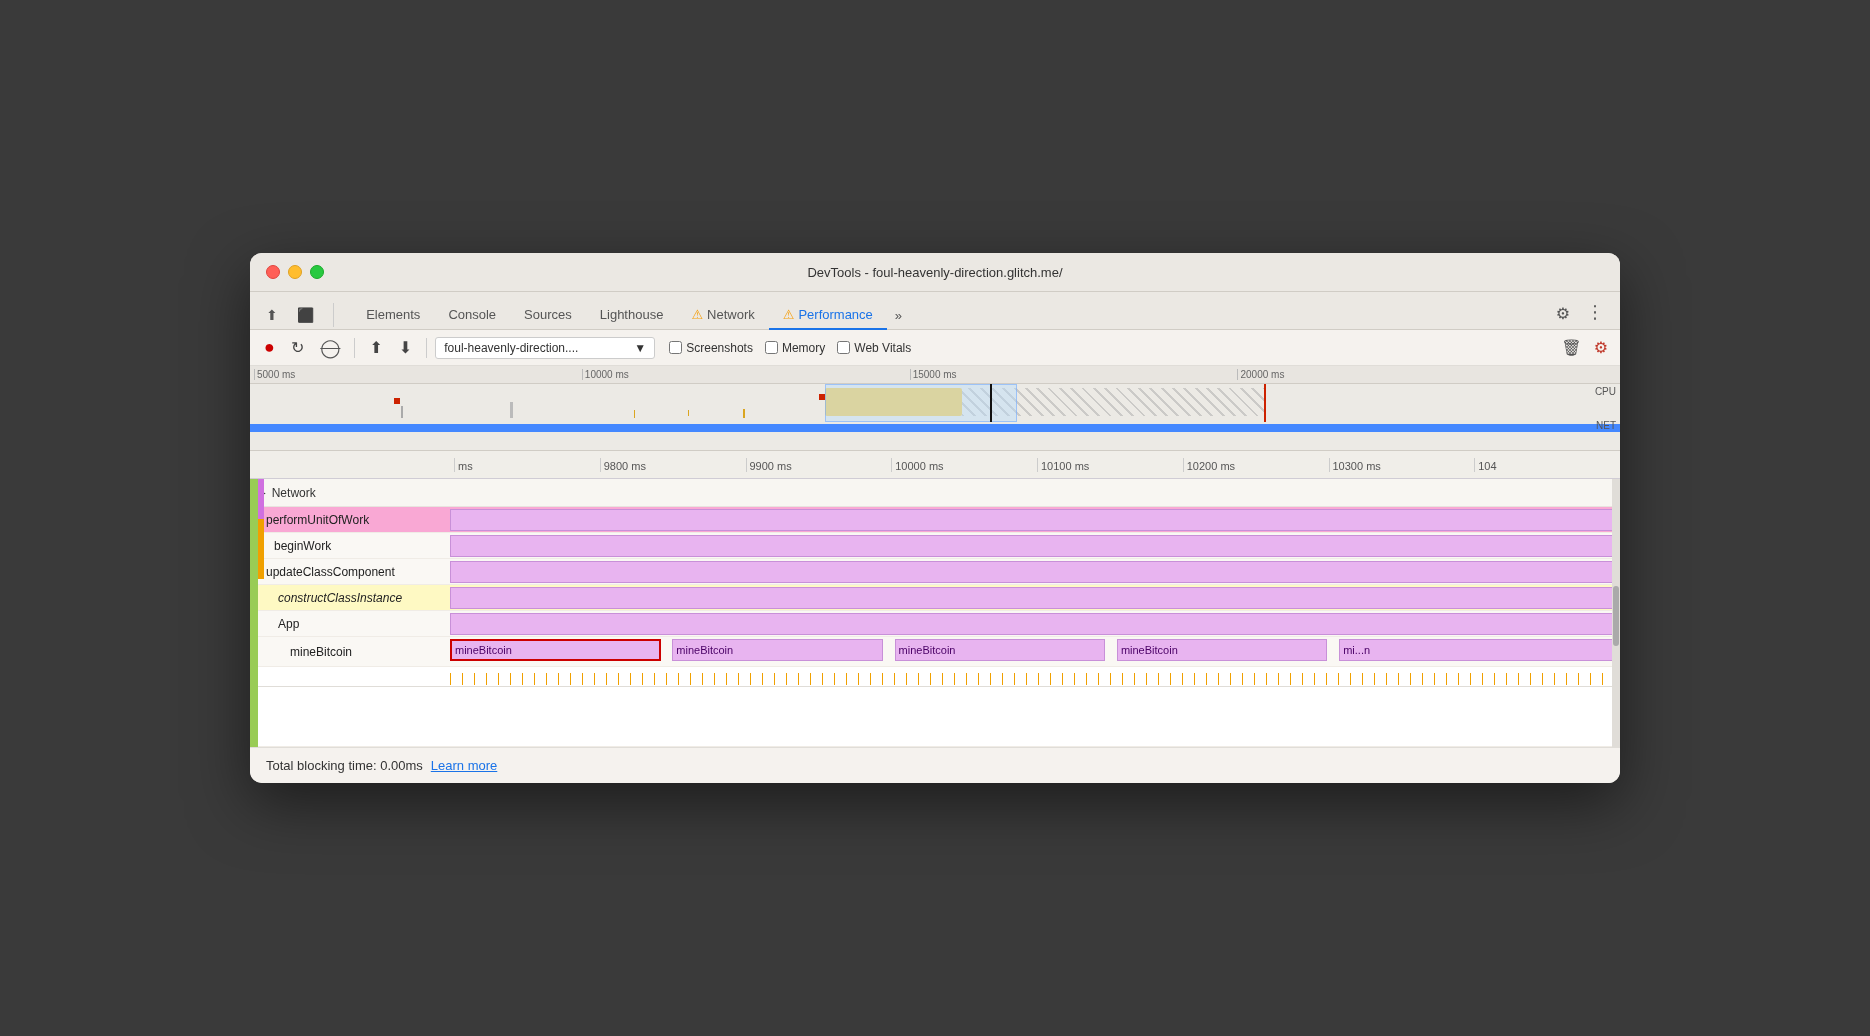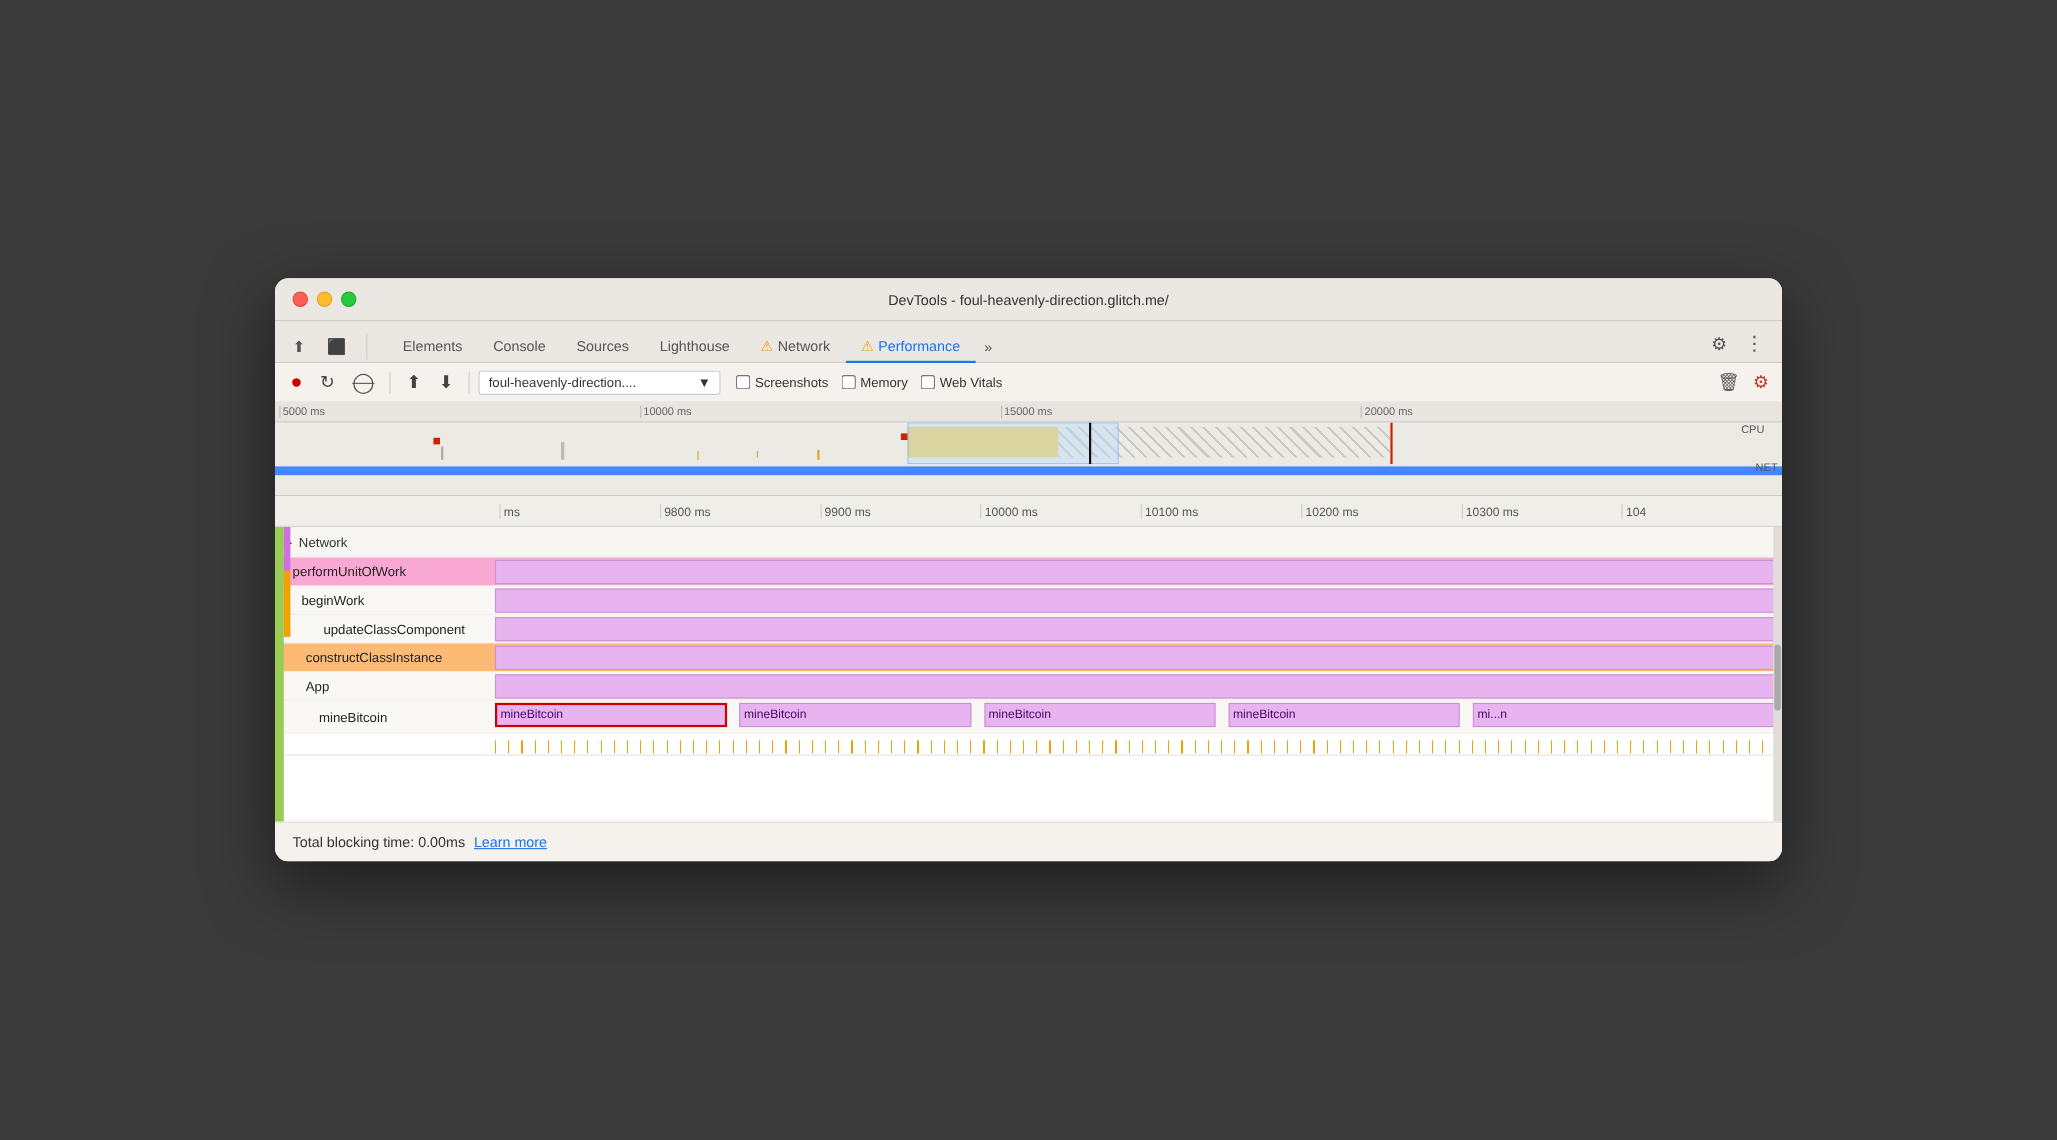--- a/index.html
+++ b/index.html
@@ -389,21 +389,21 @@
       background: #111;
     }
     
     .timeline-highlight {
       position: absolute;
       background: rgba(180, 220, 255, 0.4);
       border: 1px solid rgba(100, 160, 255, 0.5);
     }
     .cpu-label {
       position: absolute;
-      right: 16px;
+      right: 4px;
       top: 20px;
       font-size: 10px;
       color: #555;
       text-align: right;
     }
   </style>
 </head>
 <body>
 
 <div class="window">
@@ -595,30 +595,30 @@
         <div class="flame-label" style="padding-left:24px;">
           <span>beginWork</span>
         </div>
         <div class="flame-bar-area">
           <div class="flame-bar" style="left:0;right:0;">
           </div>
         </div>
       </div>
 
       <div class="flame-row" style="background:#faf8f4;">
-        <div class="flame-label" style="padding-left:44px;">
+        <div class="flame-label" style="padding-left:16px;">
           <span>updateClassComponent</span>
         </div>
         <div class="flame-bar-area">
           <div class="flame-bar" style="left:0;right:0;">
           </div>
         </div>
       </div>
 
-      <div class="flame-row" style="background:#fdba74;">
+      <div class="flame-row" style="background:#fef9c3;font-style:italic;">
         <div class="flame-label" style="padding-left:28px;">
           <span>constructClassInstance</span>
         </div>
         <div class="flame-bar-area">
           <div class="flame-bar" style="left:0;right:0;">
           </div>
         </div>
       </div>
 
       <div class="flame-row" style="background:#faf8f4;">

